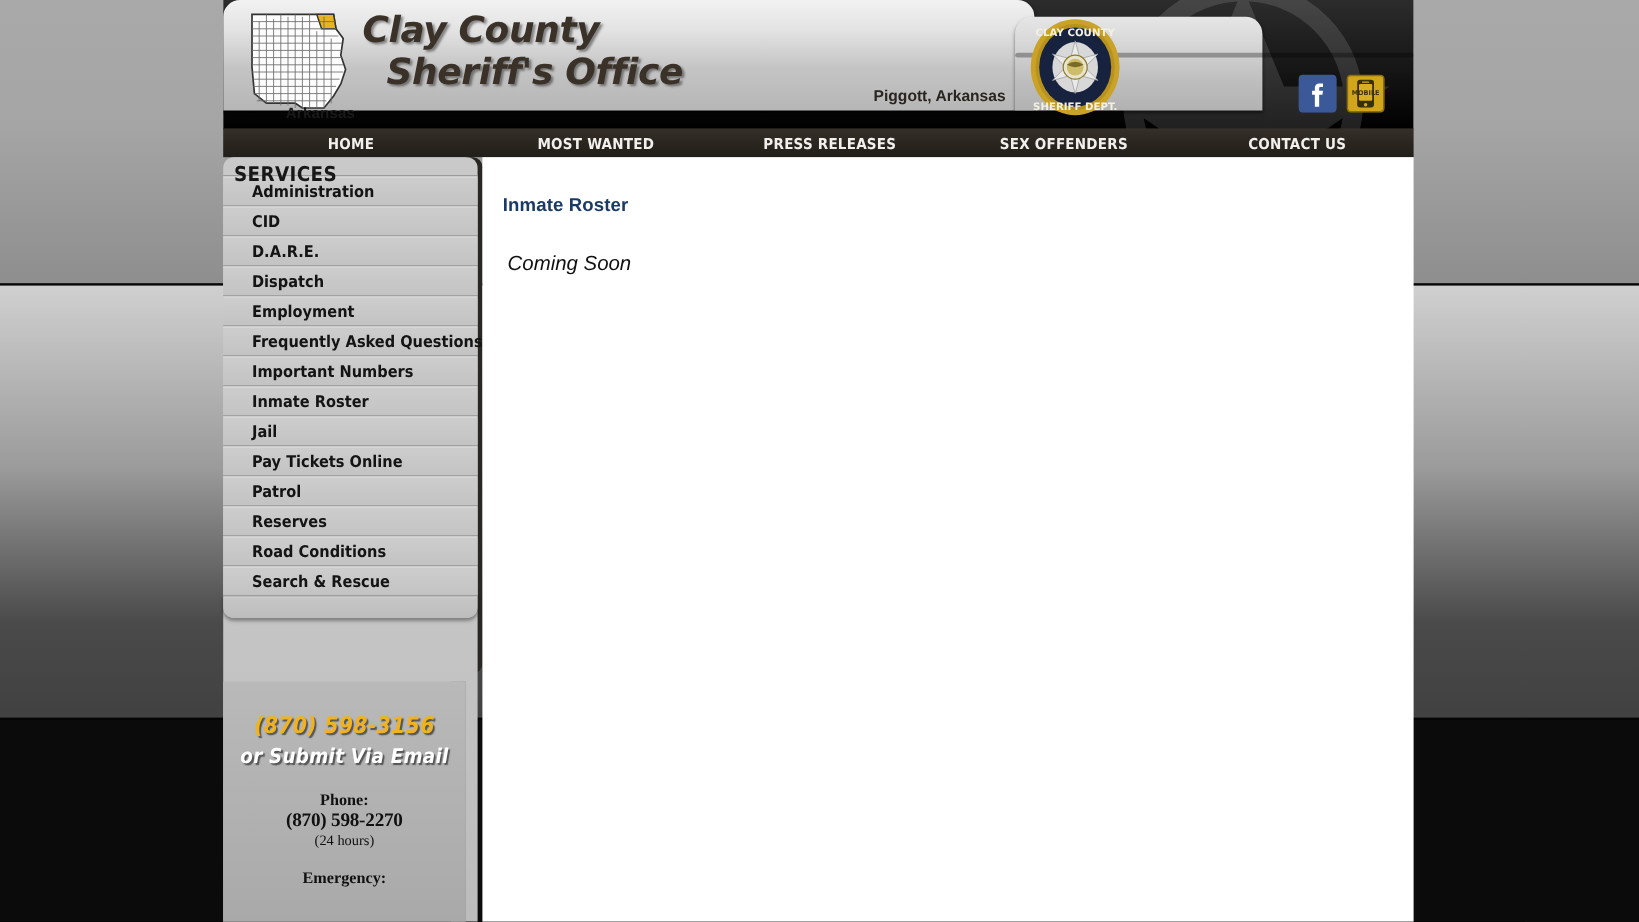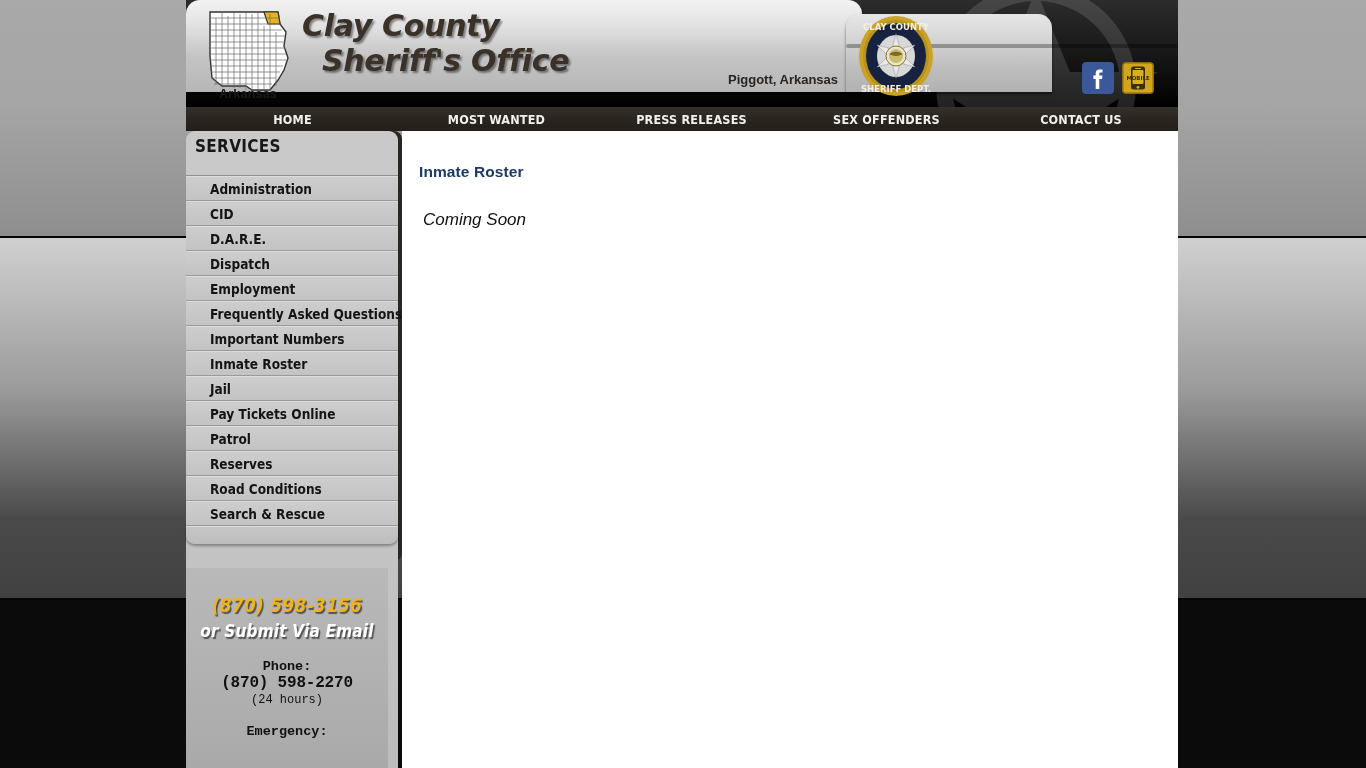--- a/index.html
+++ b/index.html
@@ -53,21 +53,21 @@
   }
   .tab-sep {
     position:absolute; left:660px; top:44px; width:332px; height:4px;
     background:rgba(0,0,0,.30); border-radius:2px;
   }
 
   
   #ar-map { position:absolute; left:14px; top:6px; width:96px; height:94px; }
   #ar-label {
     position:absolute; left:14px; top:87px; width:96px;
-    text-align:center; font-size:12.5px; font-weight:bold;
+    text-align:right; font-size:12.5px; font-weight:bold;
     color:#1a1a1a; letter-spacing:.2px;
   }
 
   #title-block { position:absolute; left:116px; top:8px; width:430px; }
   .site-title {
     font-family:"DejaVu Sans", sans-serif;
     font-style:italic; font-weight:bold;
     font-size:30px; line-height:35px;
     color:#3a3229;
     text-shadow:2px 2px 2px rgba(0,0,0,.42);
@@ -109,21 +109,21 @@
   #sidebar {
     position:absolute; left:0; top:0; width:212px; height:637px;
     background:linear-gradient(180deg,#c9c9c9 0%,#c6c6c6 55%,#bcbcbc 100%);
     border-radius:9px 9px 0 0;
   }
   #sidebar-shadow {
     position:absolute; left:202px; top:0; width:14px; height:430px;
     background:#2a2622; border-radius:0 8px 8px 0;
   }
   .svc-head {
-    height:45px; line-height:31px; padding-left:9px;
+    height:16px; line-height:31px; padding-left:9px;
     font-family:"DejaVu Sans Condensed","Liberation Sans", sans-serif;
     font-size:17px; font-weight:bold; color:#181818;
     letter-spacing:.3px;
     border-bottom:1px solid #8f8f8f;
   }
   .svc-item {
     height:25px; line-height:25px; padding-left:24px;
     font-family:"DejaVu Sans Condensed","Liberation Sans", sans-serif;
     font-size:13.5px; font-weight:bold; color:#141414;
     border-bottom:1px solid #9a9a9a;
@@ -151,21 +151,21 @@
     background:linear-gradient(90deg,#9c9c9c 0%,#8a8a8a 100%);
   }
   .tip-line {
     font-family:"DejaVu Sans Condensed","Liberation Sans", sans-serif;
     font-style:italic; font-weight:bold; font-size:17px;
     color:#ffffff; text-shadow:1.5px 1.5px 1px rgba(0,0,0,.55);
     line-height:26px; letter-spacing:.2px;
   }
   .tip-line.phone { color:#f0b21e; font-size:19px; }
   .contact-b {
-    font-family:Liberation Mono, monospace;
+    font-family:Liberation Serif, serif;
     color:#111; line-height:17px;
   }
   .cb-lbl { font-size:13.5px; font-weight:bold; }
   .cb-num { font-size:16px; font-weight:bold; letter-spacing:-.2px; }
   .cb-sub { font-size:12px; }
   .cb-gap { height:14px; }
 
   
   #content {
     position:absolute; left:216px; top:0; width:776px; height:637px;

